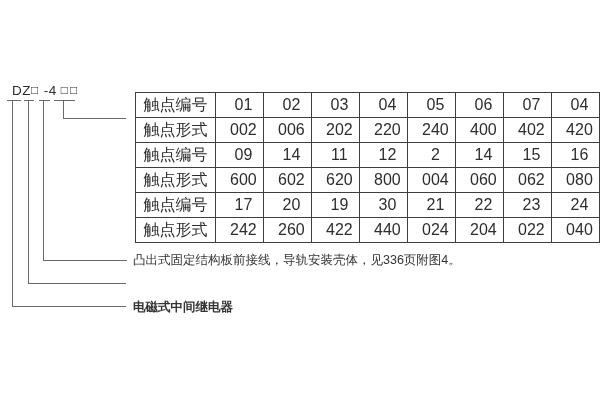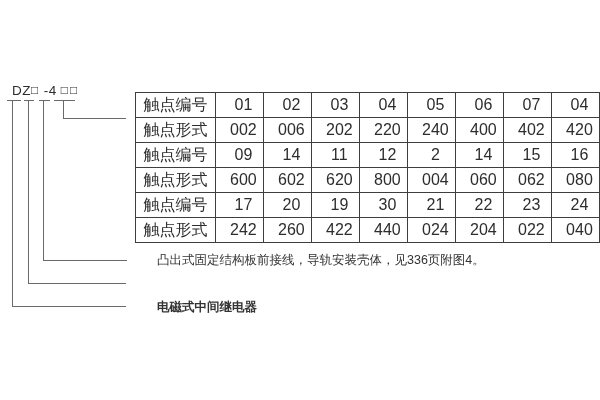--- a/index.html
+++ b/index.html
@@ -31,21 +31,21 @@
     border:1px solid #3e3e3e;
     height:24px;padding:0;
     text-align:center;vertical-align:middle;
     font-weight:normal;
   }
   .contact-table th{width:84px;}
   .contact-table td{width:40px;padding-left:8px;}
   .callout{
     position:absolute;left:133px;
     font-size:12.5px;line-height:16px;color:#333333;
-    white-space:nowrap;font-weight:500;margin-left:24px;
+    white-space:nowrap;font-weight:500;
   }
   .c1{top:252px;}
   .c2{top:276px;}
   .c3{top:299px;font-weight:bold;}
 </style>
 </head>
 <body>
 
 <div class="page">
 

